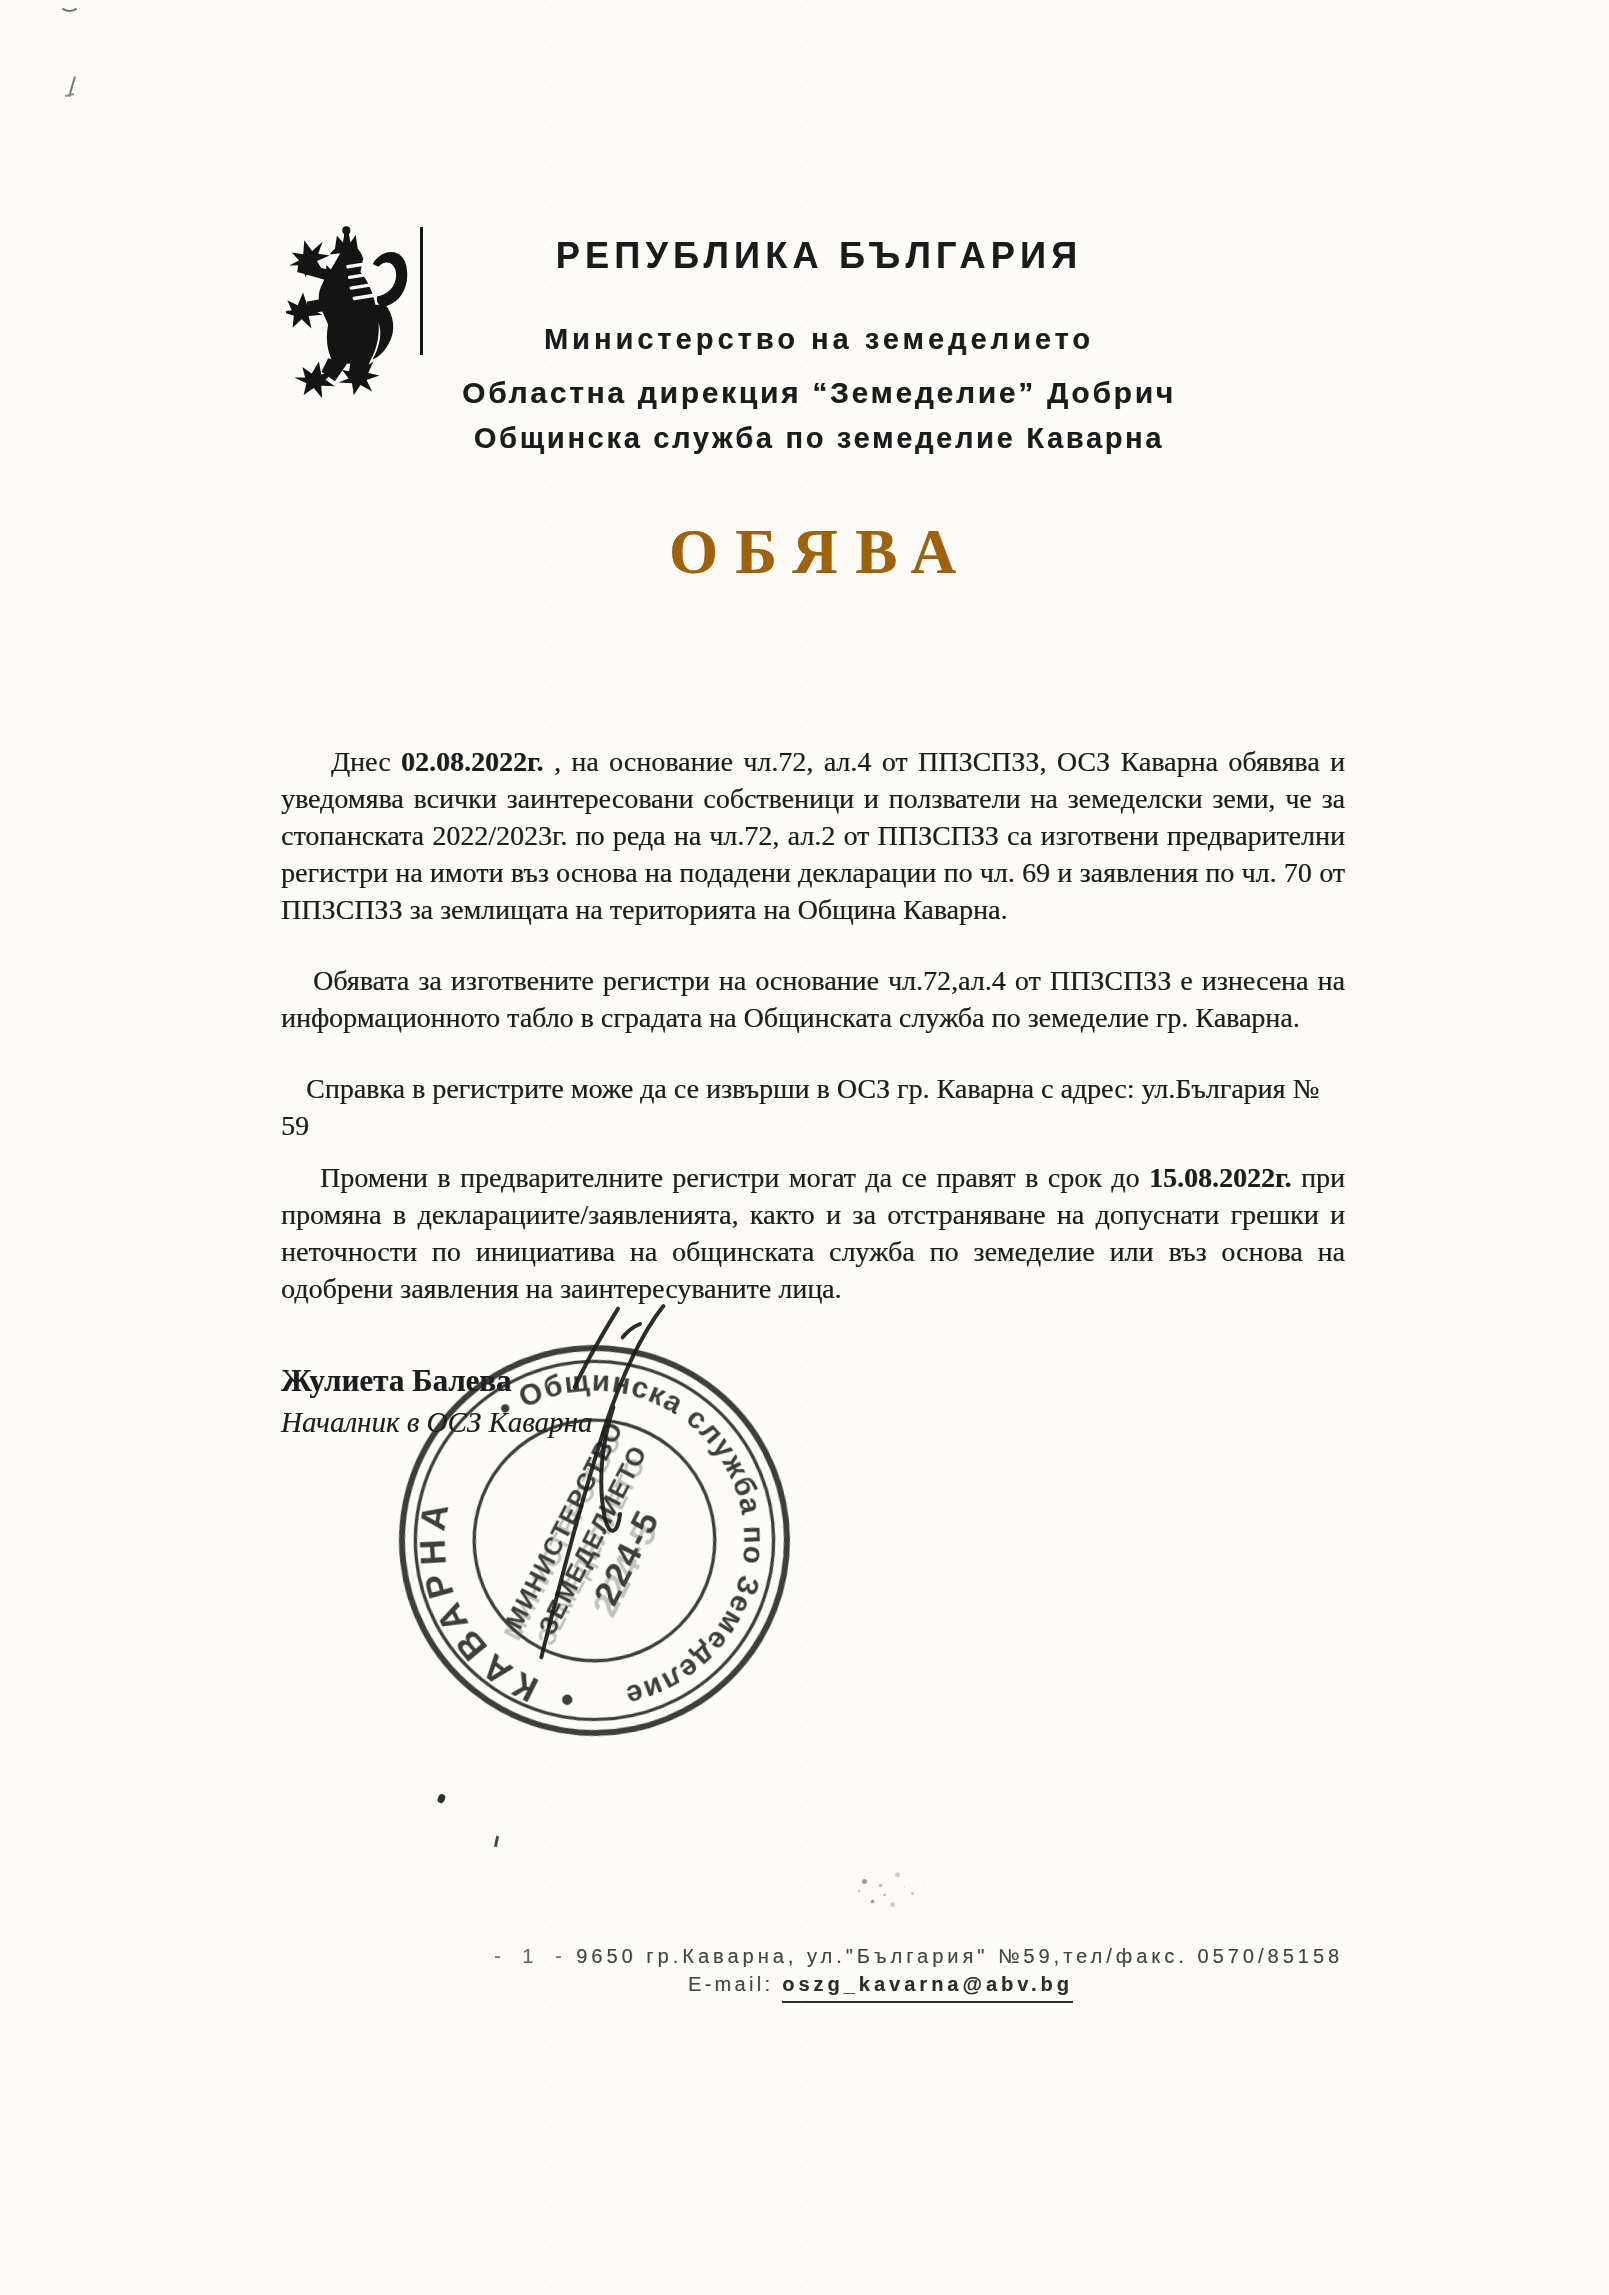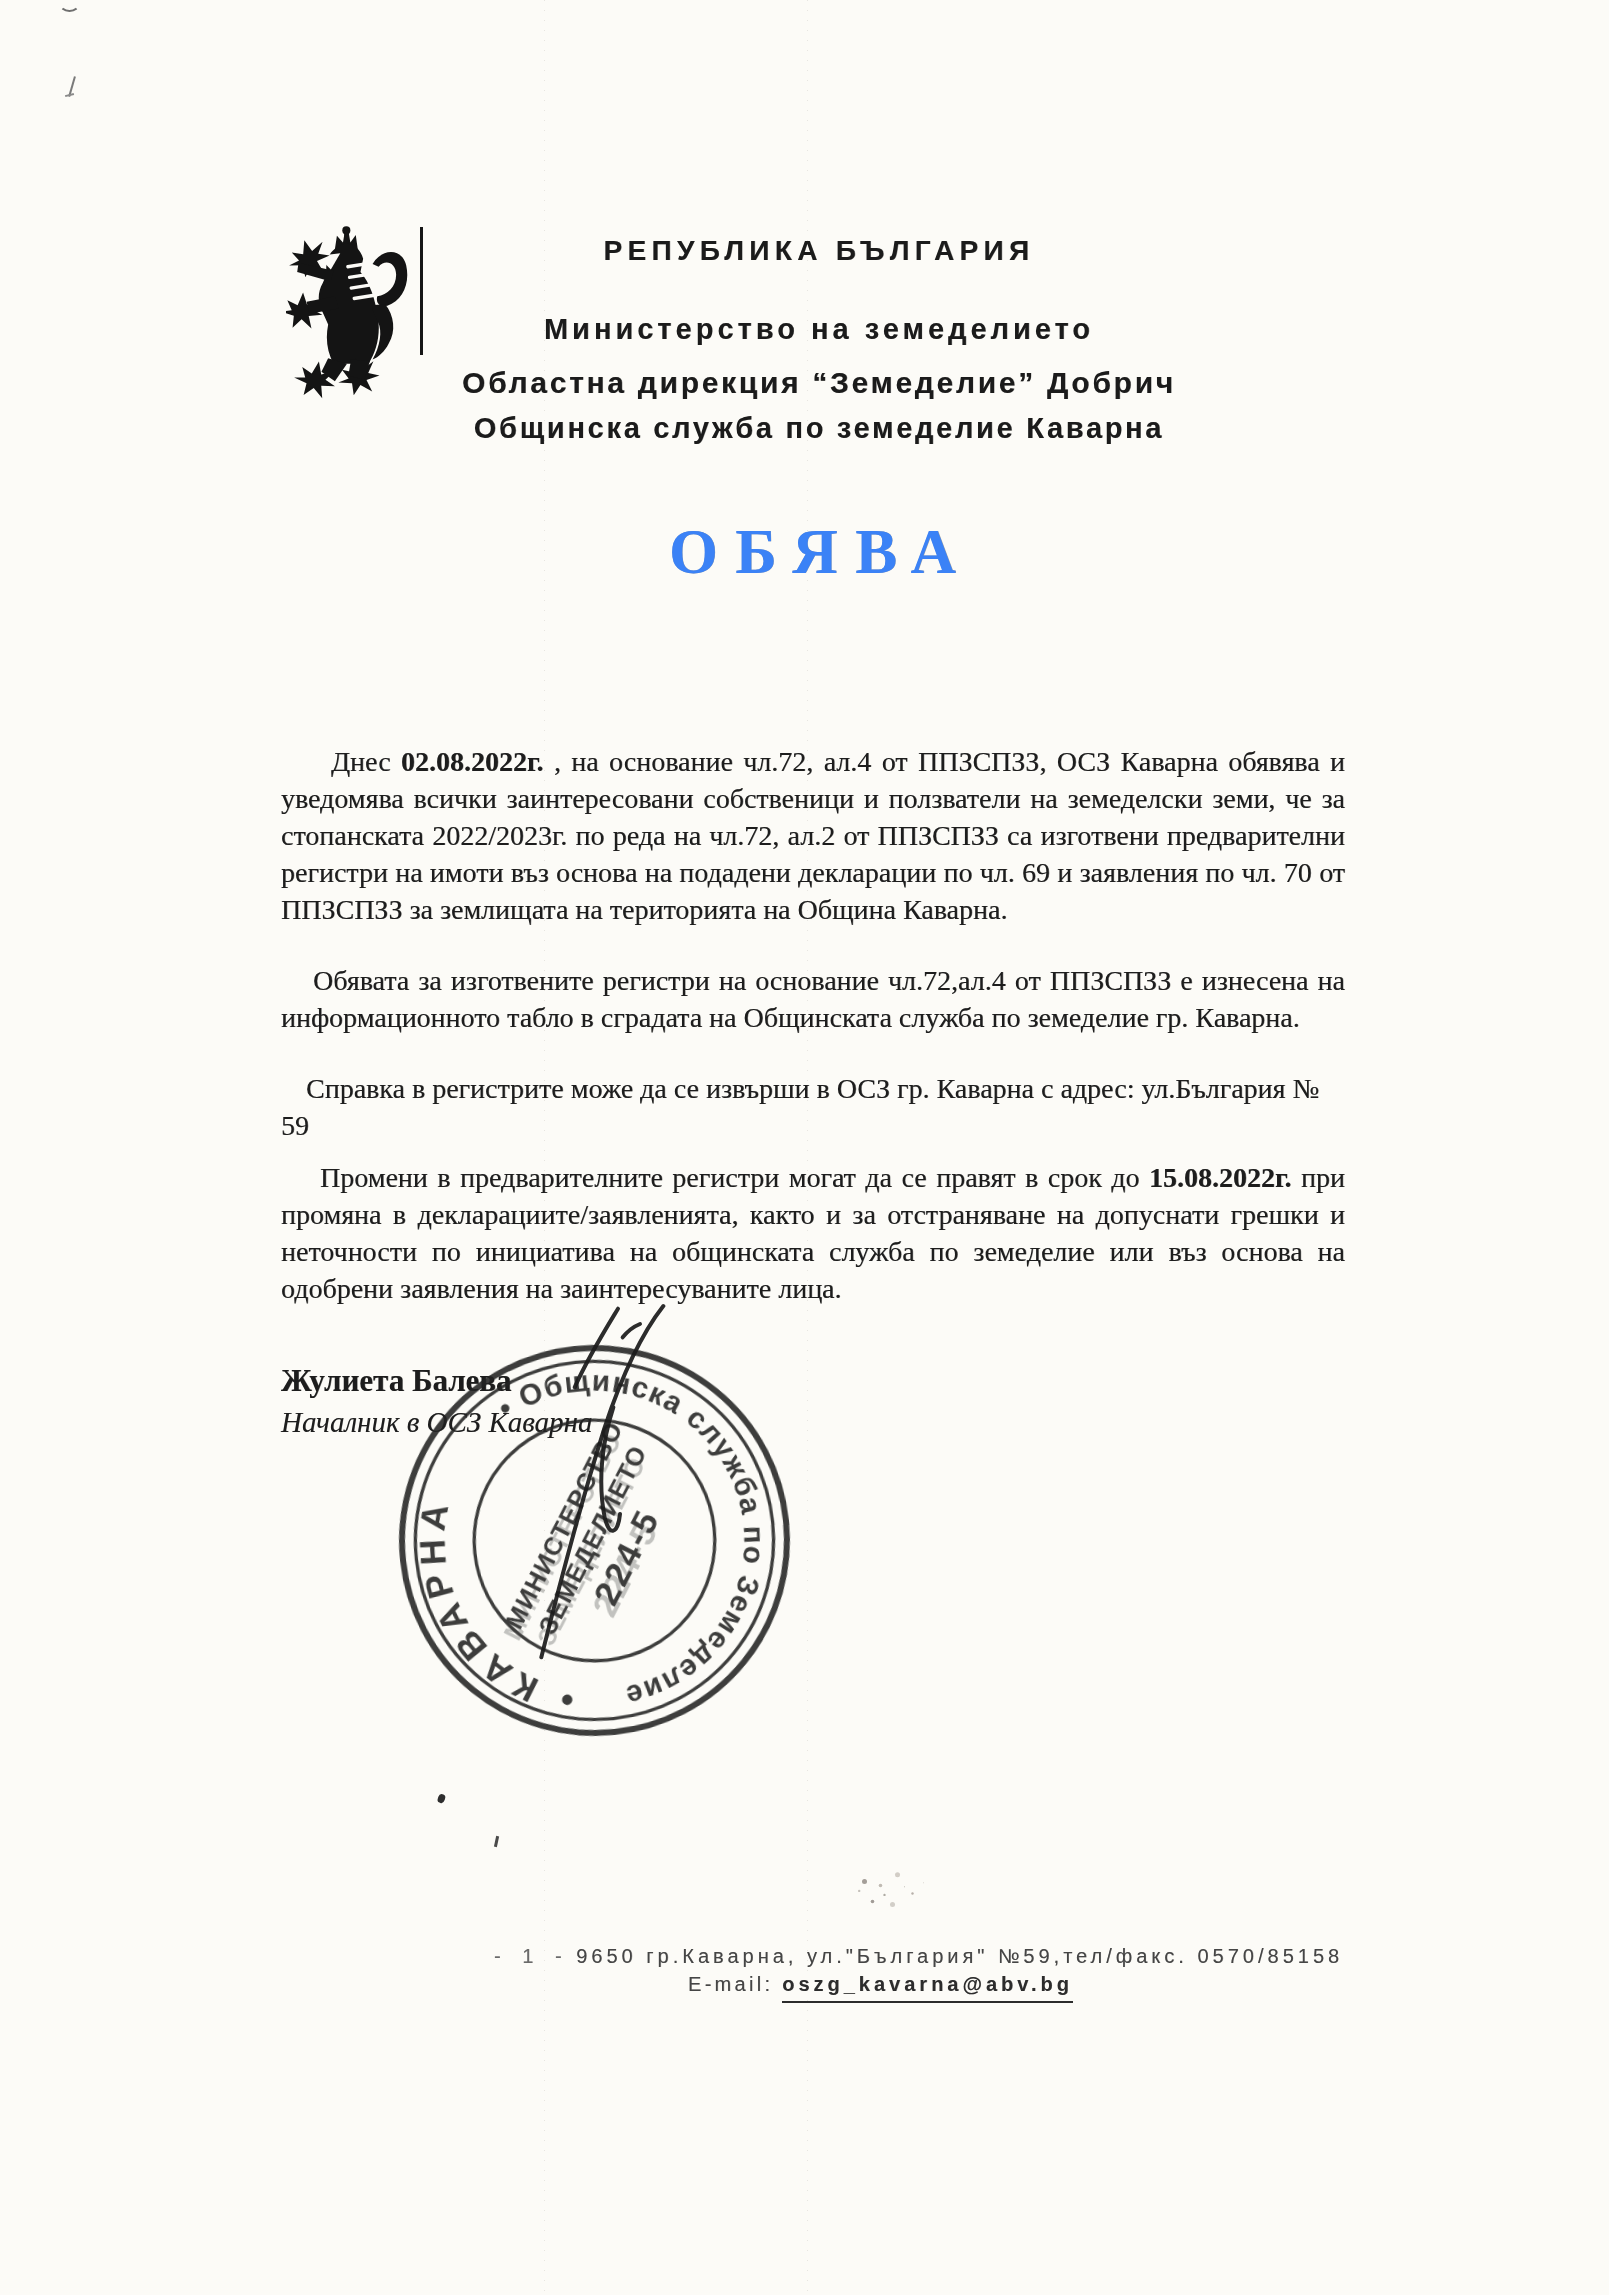--- a/index.html
+++ b/index.html
@@ -18,30 +18,30 @@
   .vdots.l1{left:544px;} .vdots.l2{left:807px;}
 
   
   .logo{position:absolute; left:286px; top:225px; width:122px; height:175px; filter:blur(0.3px);}
   .vline{position:absolute; left:420px; top:227px; width:3.3px; height:128px; background:#161616;}
   .hblock{
     position:absolute; left:428px; top:235px; width:782px; text-align:center;
     font-family:"Liberation Sans", sans-serif; font-weight:bold; color:#1b1b1b;
     text-shadow:0.4px 0.3px 0 rgba(25,25,25,.45);
   }
-  .h1{font-size:28px; letter-spacing:5.3px; margin-bottom:29px;}
+  .h1{font-size:36px; letter-spacing:5.3px; margin-bottom:29px;}
   .h2{font-size:29px; letter-spacing:4px; margin-bottom:20px;margin-top:46px;}
   .h3{font-size:30px; letter-spacing:2.7px; margin-bottom:12px;}
   .h4{font-size:29px; letter-spacing:2.7px;}
 
   
   .title{
     position:absolute; left:281px; top:516px; width:1063px; text-align:center;
     font-size:63px; font-weight:bold; letter-spacing:17.4px; text-indent:17.4px;
-    color:#3b82f6; text-shadow:0.3px 0.3px 0 rgba(30,30,30,.4);
+    color:#a16207; text-shadow:0.3px 0.3px 0 rgba(30,30,30,.4);
   }
 
   
   .para{
     position:absolute; left:281px; width:1064px;
     font-size:28px; line-height:37px; text-align:justify;
     color:#1d1d1d; text-shadow:0.5px 0.3px 0 rgba(25,25,25,.5);
   }
   .p1{top:715px; text-indent:50px;}
   .p2{top:934px; text-indent:32px;}

